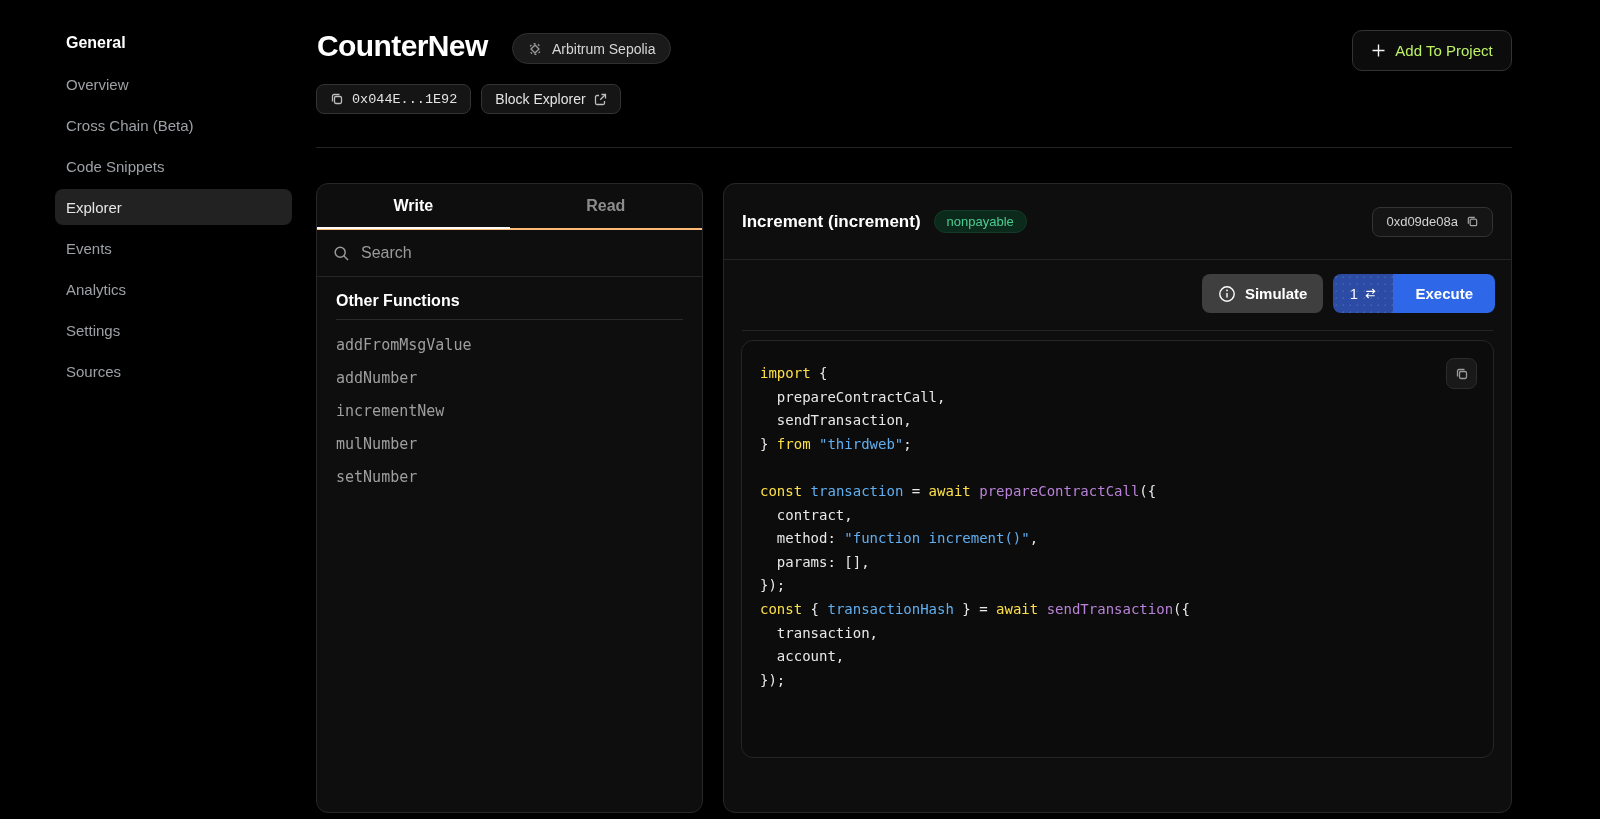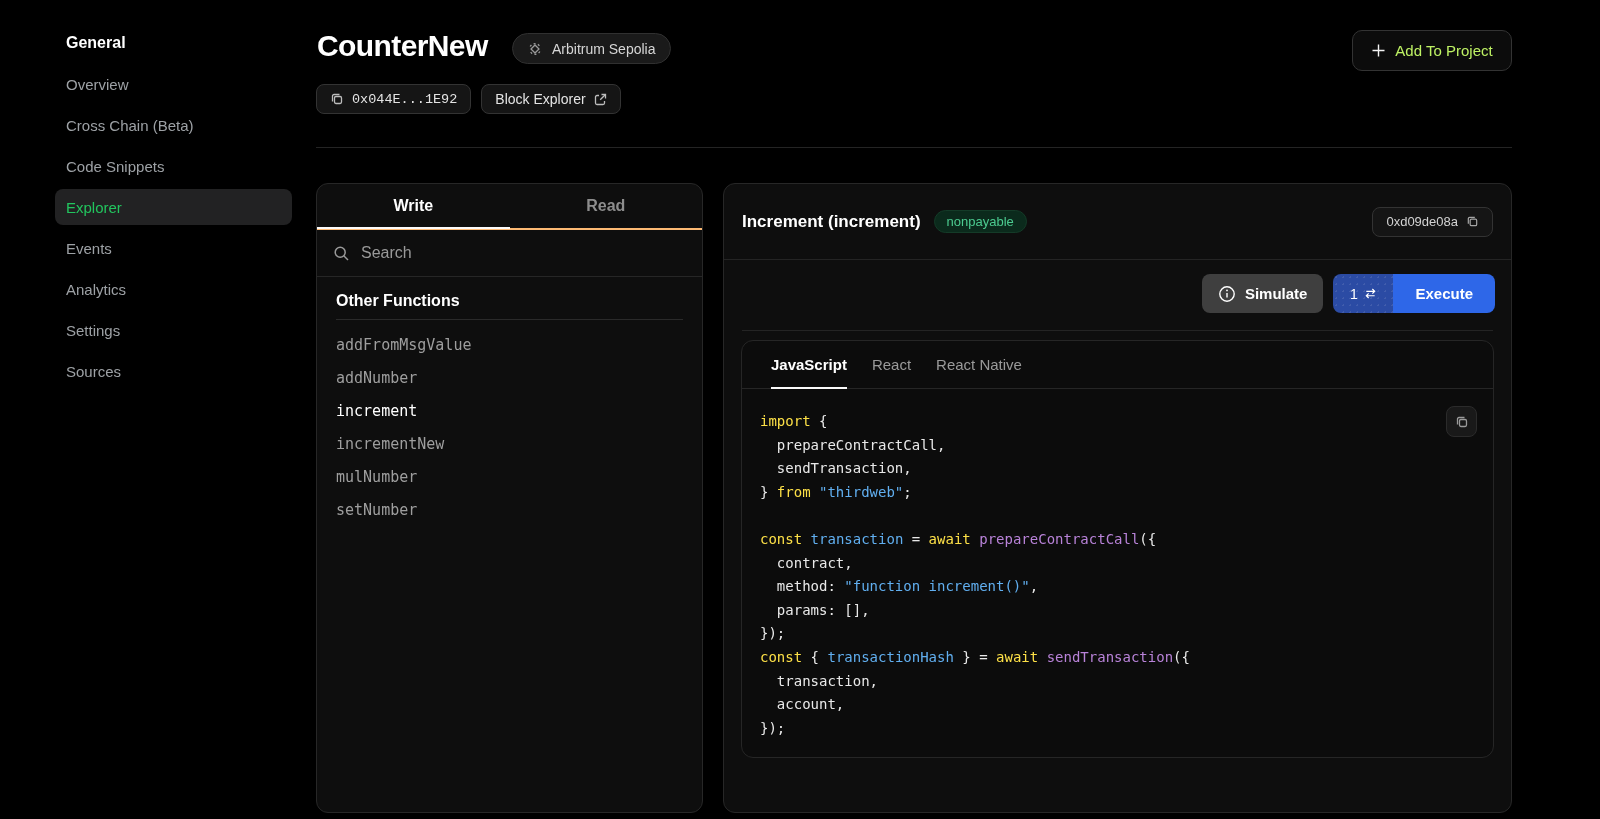--- a/index.html
+++ b/index.html
@@ -13,21 +13,21 @@
   }
 
   
   .sidebar { position:absolute; left:55px; top:34px; width:237px; }
   .side-group { font-size:16px; font-weight:700; color:#fff; padding:0 11px; margin-bottom:14px; }
   .side-item {
     height:36px; display:flex; align-items:center;
     padding:0 11px; margin-bottom:5px;
     font-size:15px; color:#9da1a5; border-radius:8px; cursor:pointer;
   }
-  .side-item.active { background:#222223; color:#22c55e; }
+  .side-item.active { background:#222223; color:#e5e5e5; }
 
   
   .page-title { position:absolute; left:317px; top:29px; font-size:30px; font-weight:700; letter-spacing:-0.6px; }
   .net-badge {
     position:absolute; left:512px; top:33px; height:31px;
     display:flex; align-items:center; gap:9px; padding:0 14px;
     background:#1a1a1a; border:1px solid #303030; border-radius:16px;
     font-size:14px; color:#d6d6d6;
   }
   .pill {
@@ -211,21 +211,20 @@
         </svg>
       </span>
       <input type="text" placeholder="Search" style="">
     </div>
     <div class="panel-body">
       <div class="section-title">Other Functions</div>
       <div class="section-divider"></div>
       <div>
           <div class="fn-item">addFromMsgValue</div>
           <div class="fn-item">addNumber</div>
-          <div class="fn-item active">increment</div>
           <div class="fn-item">incrementNew</div>
           <div class="fn-item">mulNumber</div>
           <div class="fn-item">setNumber</div>
         </div>
     </div>
   </section>
 
   <section class="card detail-card">
     <div class="detail-header">
       <h2 class="detail-title">Increment (increment)</h2>
@@ -263,25 +262,20 @@
             </svg>
           </span>
         </div>
         <button class="exec-btn">Execute</button>
       </div>
     </div>
 
     <div class="usage-divider"></div>
 
     <div class="code-card">
-      <div class="code-tabs">
-          <div class="code-tab active">JavaScript</div>
-          <div class="code-tab">React</div>
-          <div class="code-tab">React Native</div>
-        </div>
       <div class="code-area">
         <button class="copy-btn">
           <span class="icon">
             <svg width="14" height="14" viewBox="0 0 14 14" fill="none" stroke="#9a9a9a" stroke-width="1.3">
               <rect x="4.5" y="4.5" width="7" height="7" rx="1.4"></rect>
               <path d="M9.5 2.5 H4 a1.5 1.5 0 0 0 -1.5 1.5 V9.5"></path>
             </svg>
           </span>
         </button>
         <div class="code-block"><div class="code-line"><span class="tok-kw">import</span><span class="tok-plain"> {</span></div><div class="code-line"><span class="tok-plain">  prepareContractCall,</span></div><div class="code-line"><span class="tok-plain">  sendTransaction,</span></div><div class="code-line"><span class="tok-plain">} </span><span class="tok-kw">from</span><span class="tok-plain"> </span><span class="tok-str">"thirdweb"</span><span class="tok-plain">;</span></div><div class="code-line">&nbsp;</div><div class="code-line"><span class="tok-kw">const</span><span class="tok-plain"> </span><span class="tok-var">transaction</span><span class="tok-plain"> = </span><span class="tok-kw">await</span><span class="tok-plain"> </span><span class="tok-fn">prepareContractCall</span><span class="tok-plain">({</span></div><div class="code-line"><span class="tok-plain">  contract,</span></div><div class="code-line"><span class="tok-plain">  method: </span><span class="tok-str">"function increment()"</span><span class="tok-plain">,</span></div><div class="code-line"><span class="tok-plain">  params: [],</span></div><div class="code-line"><span class="tok-plain">});</span></div><div class="code-line"><span class="tok-kw">const</span><span class="tok-plain"> { </span><span class="tok-var">transactionHash</span><span class="tok-plain"> } = </span><span class="tok-kw">await</span><span class="tok-plain"> </span><span class="tok-fn">sendTransaction</span><span class="tok-plain">({</span></div><div class="code-line"><span class="tok-plain">  transaction,</span></div><div class="code-line"><span class="tok-plain">  account,</span></div><div class="code-line"><span class="tok-plain">});</span></div></div>

